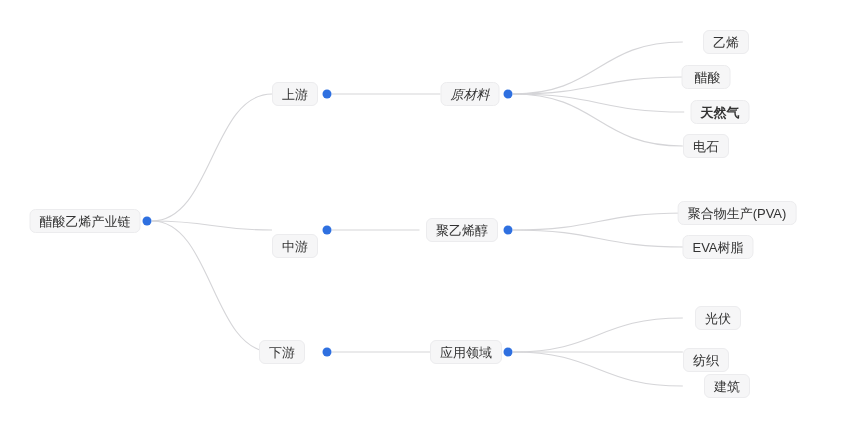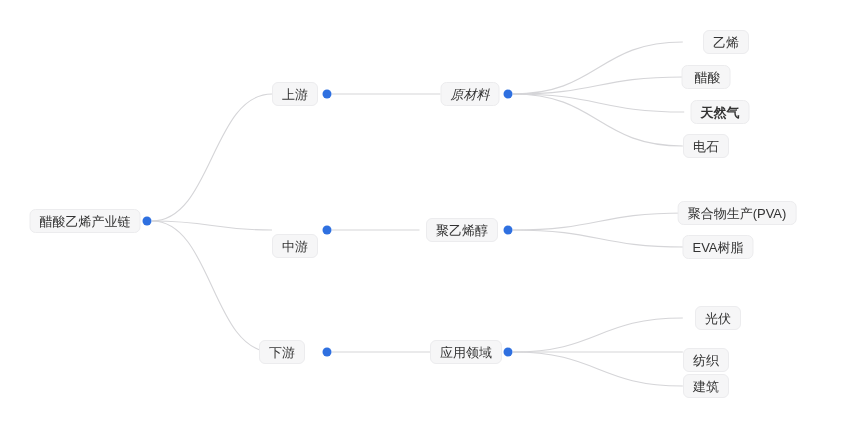--- a/index.html
+++ b/index.html
@@ -126,18 +126,18 @@
       <div class="node" style="left: 466px; top: 352px; transform: translate(-50%, -50%); justify-content: flex-end;">
         <span>应用领域</span>
       </div>
       <div class="dot" style="left: 508px; top: 352px;"></div>
       <div class="node" style="left: 706px; top: 318px; transform: translate(-50%, -50%); margin-left: 12px;">
         <span>光伏</span>
       </div>
       <div class="node" style="left: 706px; top: 352px; transform: translate(-50%, -50%); margin-top: 8px;">
         <span>纺织</span>
       </div>
-      <div class="node" style="left: 706px; top: 386px; transform: translate(-50%, -50%);">
+      <div class="node" style="left: 727px; top: 386px; transform: translate(-50%, -50%);">
         <span>建筑</span>
       </div>
     </div>
 
 </div>
 
 </body></html>

